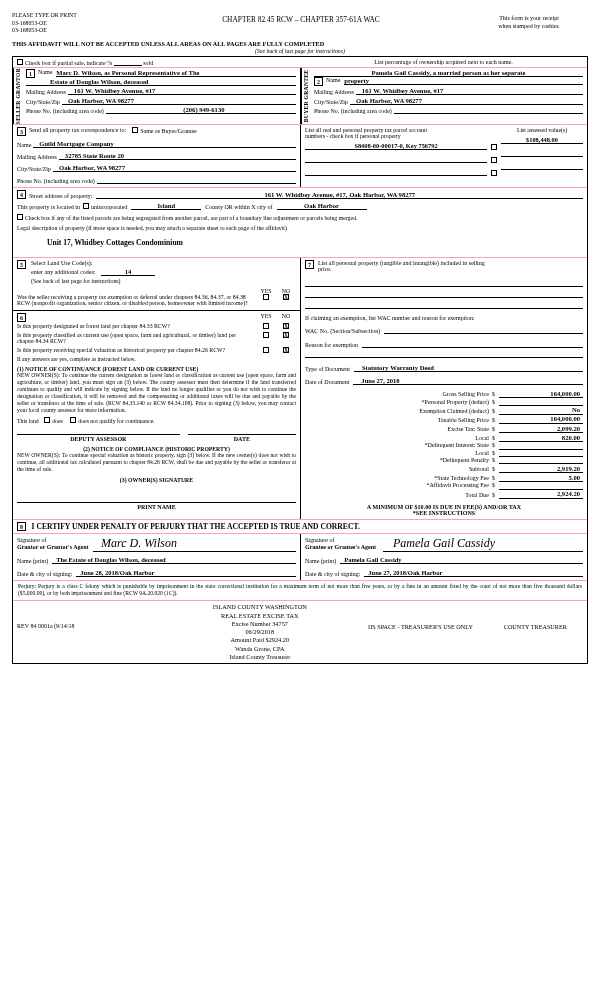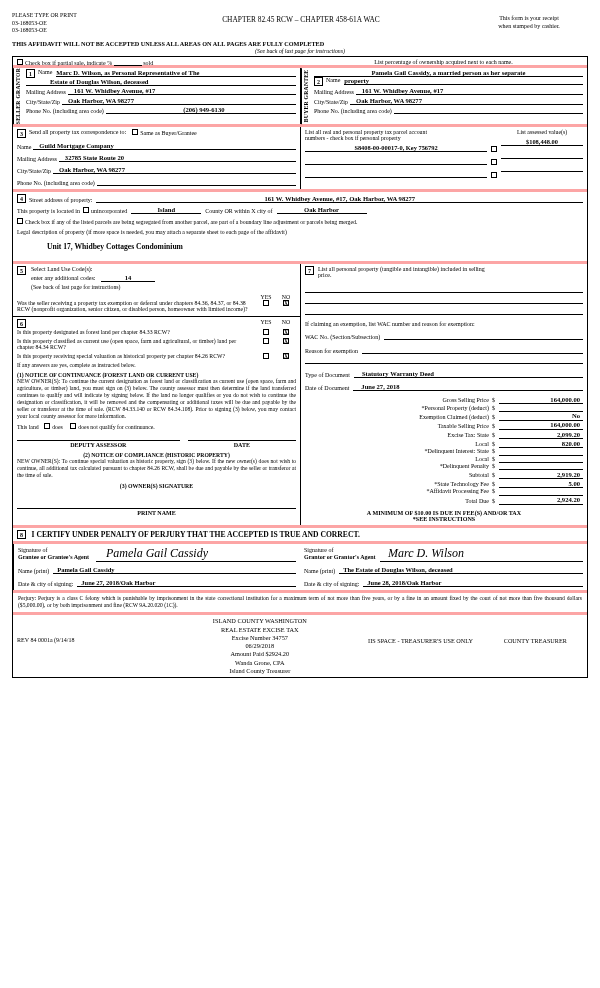--- a/index.html
+++ b/index.html
@@ -33,21 +33,21 @@
 
   .notaccept { font-weight:bold; font-size:6.2px; margin-top:5px; }
   .seeback { text-align:center; font-size:5.8px; font-style:italic; margin-top:1px; }
 
   
   .frame { border:1.1px solid #000; margin-top:2px; position:relative; }
   .row { display:flex; }
   .cell { position:relative; }
   .bl { border-left:1px solid #000; }
   .br { border-right:1px solid #000; }
-  .bb { border-bottom:3px solid #fca5a5; }
+  .bb { border-bottom:1px solid #fca5a5; }
   .secnum {
     display:inline-block; width:9px; height:9px; border:1px solid #000;
     font-weight:bold; font-size:6px; text-align:center; line-height:8px;
     vertical-align:top;
   }
 
   .chk { display:inline-block; width:6px; height:6px; border:1px solid #000; vertical-align:-0.5px; margin-right:2px; }
   .chkX { display:inline-block; width:6px; height:6px; border:1px solid #000; vertical-align:-0.5px; font-size:5.6px; line-height:5.5px; text-align:center; font-weight:bold; }
 
   .sidetag {
@@ -84,21 +84,21 @@
 <div class="page">
 
 
   <div class="hdr2">
     <div class="hdr-left">
       <div>PLEASE TYPE OR PRINT</div>
       <div>03-168053-OE</div>
       <div>03-168053-OE</div>
     </div>
     <div class="hdr-mid">
-      <div class="hdr-sub">CHAPTER 82.45 RCW – CHAPTER 458-61A WAC</div>
+      <div class="hdr-sub">CHAPTER 82.45 RCW – CHAPTER 357-61A WAC</div>
     </div>
     <div class="hdr-right">
       <div>This form is your receipt</div>
       <div>when stamped by cashier.</div>
     </div>
   </div>
 
   <div class="notaccept">THIS AFFIDAVIT WILL NOT BE ACCEPTED UNLESS ALL AREAS ON ALL PAGES ARE FULLY COMPLETED</div>
   <div class="seeback">(See back of last page for instructions)</div>
 
@@ -435,57 +435,57 @@
         <div style="text-align:center;font-size:6.1px;font-weight:bold;">*SEE INSTRUCTIONS</div>
       </div>
     </div>
 
     <div class="bb" style="padding:2px 4px;">
       <span class="secnum">8</span>
       <span class="cert-title" style="margin-left:4px;">I CERTIFY UNDER PENALTY OF PERJURY THAT THE ACCEPTED IS TRUE AND CORRECT.</span>
     </div>
 
     <div class="row bb">
+      <div class="cell" style="width:50%; padding:2px 4px 3px 4px;">
+        <div style="display:flex;align-items:flex-end;">
+          <div style="width:76px;font-size:6px;line-height:1.25;">
+            <div>Signature of</div>
+            <div style="font-weight:bold;">Grantor or Grantor's Agent</div>
+          </div>
+          <div class="sigline" style="flex:1;">
+            <span class="script" style="position:absolute;left:8px;bottom:0px;">Marc D. Wilson</span>
+          </div>
+        </div>
+        <div style="display:flex;align-items:flex-end;margin-top:4px;font-size:6px;">
+          <span>Name (print)</span>
+          <span style="flex:1;border-bottom:1px solid #000;margin-left:4px;font-weight:bold;font-size:6.5px;padding-left:4px;">The Estate of Douglas Wilson, deceased</span>
+        </div>
+        <div style="display:flex;align-items:flex-end;margin-top:5px;font-size:6px;">
+          <span>Date &amp; city of signing:</span>
+          <span style="flex:1;border-bottom:1px solid #000;margin-left:4px;font-weight:bold;font-size:6.5px;padding-left:4px;">June 28, 2018/Oak Harbor</span>
+        </div>
+      </div>
+
       <div class="cell bl" style="width:50%; padding:2px 4px 3px 4px;">
         <div style="display:flex;align-items:flex-end;">
           <div style="width:78px;font-size:6px;line-height:1.25;">
             <div>Signature of</div>
             <div style="font-weight:bold;">Grantee or Grantee's Agent</div>
           </div>
           <div class="sigline" style="flex:1;">
             <span class="script" style="position:absolute;left:10px;bottom:0px;">Pamela Gail Cassidy</span>
           </div>
         </div>
         <div style="display:flex;align-items:flex-end;margin-top:4px;font-size:6px;">
           <span>Name (print)</span>
           <span style="flex:1;border-bottom:1px solid #000;margin-left:4px;font-weight:bold;font-size:6.5px;padding-left:4px;">Pamela Gail Cassidy</span>
         </div>
         <div style="display:flex;align-items:flex-end;margin-top:5px;font-size:6px;">
           <span>Date &amp; city of signing:</span>
           <span style="flex:1;border-bottom:1px solid #000;margin-left:4px;font-weight:bold;font-size:6.5px;padding-left:4px;">June 27, 2018/Oak Harbor</span>
-        </div>
-      </div>
-
-      <div class="cell" style="width:50%; padding:2px 4px 3px 4px;">
-        <div style="display:flex;align-items:flex-end;">
-          <div style="width:76px;font-size:6px;line-height:1.25;">
-            <div>Signature of</div>
-            <div style="font-weight:bold;">Grantor or Grantor's Agent</div>
-          </div>
-          <div class="sigline" style="flex:1;">
-            <span class="script" style="position:absolute;left:8px;bottom:0px;">Marc D. Wilson</span>
-          </div>
-        </div>
-        <div style="display:flex;align-items:flex-end;margin-top:4px;font-size:6px;">
-          <span>Name (print)</span>
-          <span style="flex:1;border-bottom:1px solid #000;margin-left:4px;font-weight:bold;font-size:6.5px;padding-left:4px;">The Estate of Douglas Wilson, deceased</span>
-        </div>
-        <div style="display:flex;align-items:flex-end;margin-top:5px;font-size:6px;">
-          <span>Date &amp; city of signing:</span>
-          <span style="flex:1;border-bottom:1px solid #000;margin-left:4px;font-weight:bold;font-size:6.5px;padding-left:4px;">June 28, 2018/Oak Harbor</span>
         </div>
       </div>
     </div>
 
     <div class="bb" style="padding:2px 5px 3px 5px;font-size:5.6px;line-height:1.3;text-align:justify;">Perjury: Perjury is a class C felony which is punishable by imprisonment in the state correctional institution for a maximum term of not more than five years, or by a fine in an amount fixed by the court of not more than five thousand dollars ($5,000.00), or by both imprisonment and fine (RCW 9A.20.020 (1C)).</div>
 
     <div class="row" style="min-height:62px;">
       <div class="cell" style="width:26%; padding:22px 4px 2px 4px; font-size:6px;">REV 84 0001a (9/14/18</div>
       <div class="cell" style="width:34%; padding:2px;">
         <div class="footerbox">

